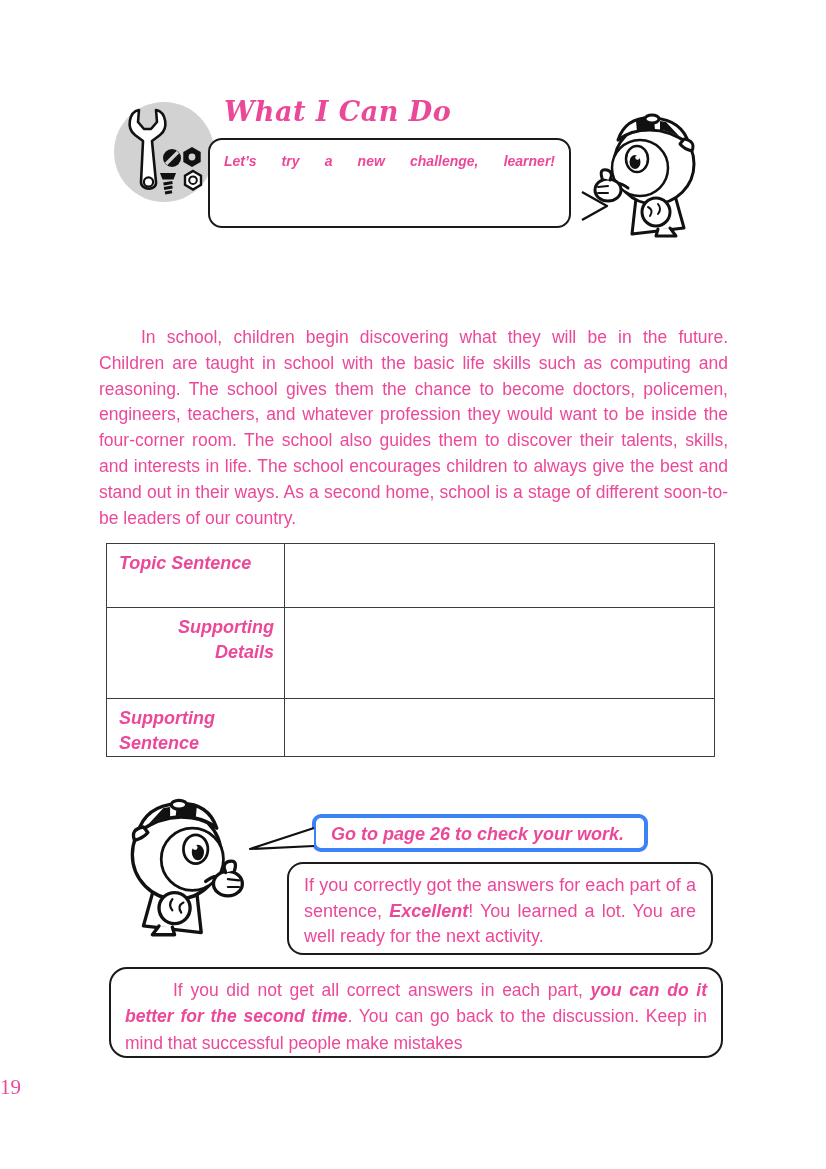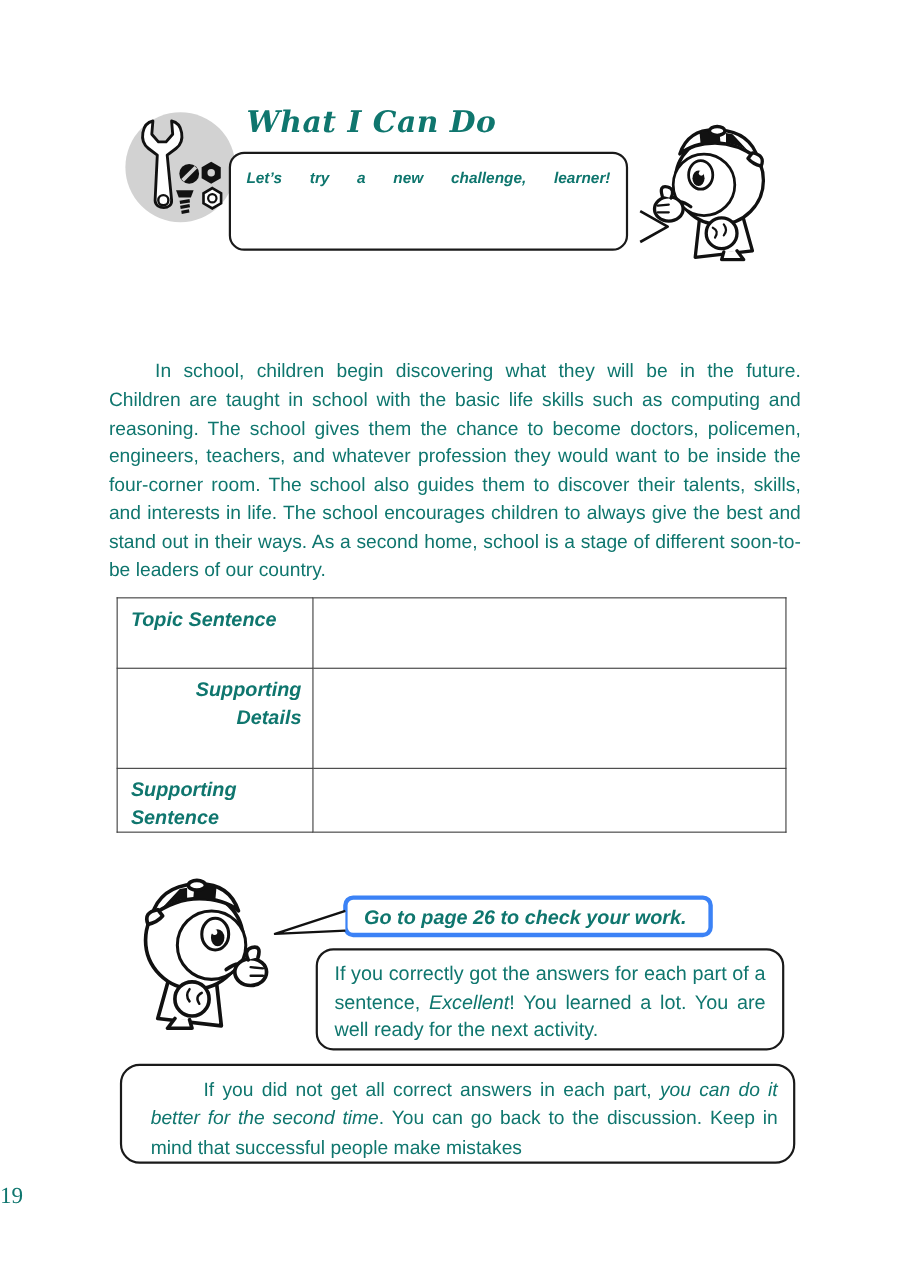--- a/index.html
+++ b/index.html
@@ -1,18 +1,18 @@
 <!DOCTYPE html>
 <html><head>
 <meta charset="utf-8">
 <style>
   html,body { margin:0; padding:0; background:#ffffff; }
   .page {
     position:relative; width:826px; height:1169px; background:#ffffff;
-    font-family:"Liberation Sans", sans-serif; color:#0f766e; overflow:hidden;
+    font-family:"Liberation Sans", sans-serif; color:#ec4899; overflow:hidden;
   }
   svg { display:block; }
 
   
   .tools-badge { position:absolute; left:112px; top:100px; width:104px; height:104px; }
   .section-title {
     position:absolute; left:224px; top:96px;
     font-family:"DejaVu Serif", serif; font-weight:bold; font-style:italic;
     font-size:27px; letter-spacing:0.5px;
   }
@@ -53,23 +53,23 @@
   }
   .tail-check { position:absolute; left:246px; top:822px; z-index:2; }
   .success-bubble {
     position:absolute; left:287px; top:862px; width:426px; height:93px;
     border:2px solid #1a1a1a; border-radius:16px; box-sizing:border-box; background:#fff;
     padding:9px 15px 0 15px; font-size:18px; line-height:25.5px; text-align:justify;
   }
   .retry-box {
     position:absolute; left:109px; top:967px; width:614px; height:91px;
     border:2px solid #1a1a1a; border-radius:18px; box-sizing:border-box; background:#fff;
-    padding:8px 14px 0 26px; font-size:17.5px; line-height:26.3px; text-align:justify; text-indent:48px;
+    padding:8px 14px 0 14px; font-size:17.5px; line-height:26.3px; text-align:justify; text-indent:48px;
   }
-  .em-bi { font-weight:normal; font-style:italic; }
+  .em-bi { font-weight:bold; font-style:italic; }
 
   .page-num {
     position:absolute; left:0; right:0; top:1075px; 
     font-family:"Liberation Serif", serif; font-size:21px;
   }
 </style>
 </head>
 <body>
 
 <div class="page">

